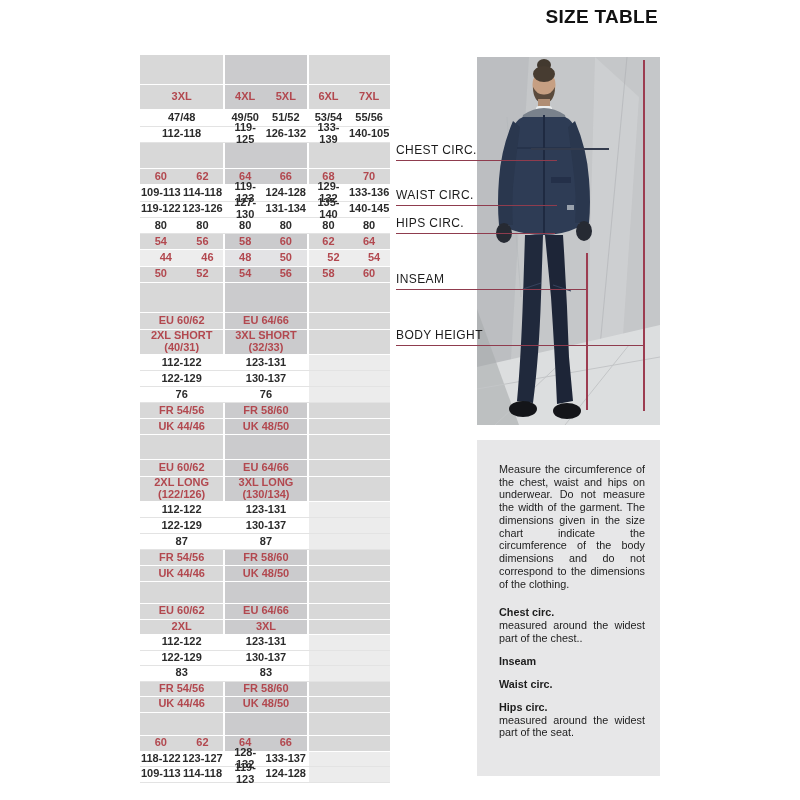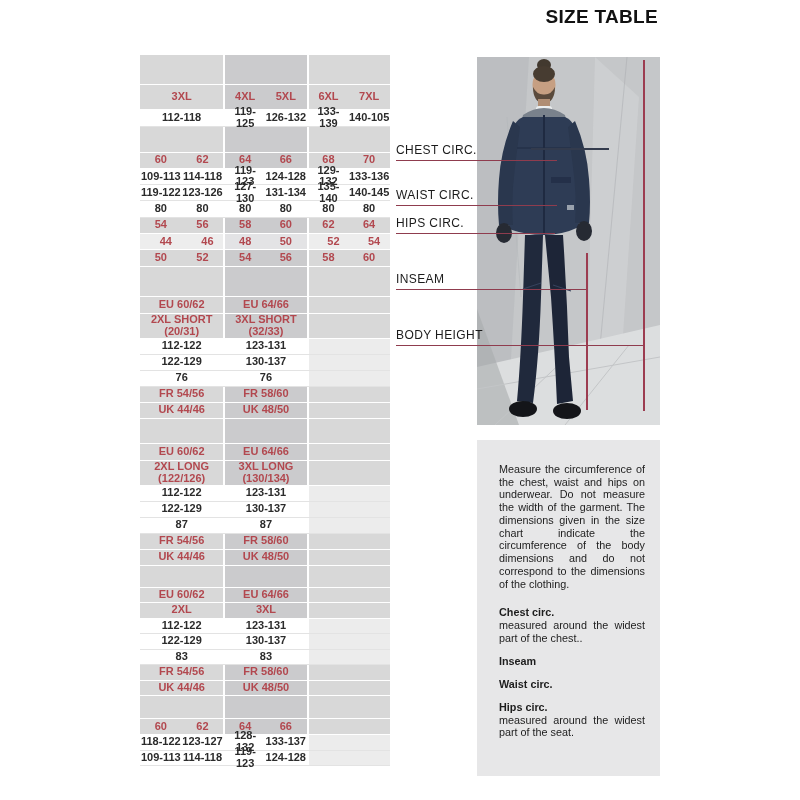--- a/index.html
+++ b/index.html
@@ -59,20 +59,27 @@
         <div class="cell g3 gb empty" style="width: 33.3333%;"></div>
       </div>
       <div class="trow k-head" style="height: 25px;">
         <div class="cell g1" style="width: 33.3333%;">3XL</div>
         <div class="cell g2 gb" style="width: 16.6667%;">4XL</div>
         <div class="cell g2" style="width: 16.6667%;">5XL</div>
         <div class="cell g3 gb" style="width: 16.6667%;">6XL</div>
         <div class="cell g3" style="width: 16.6667%;">7XL</div>
       </div>
       <div class="trow k-data" style="height: 16.5px;">
+        <div class="cell g1" style="width: 33.3333%;">47/48</div>
+        <div class="cell g2 gb" style="width: 16.6667%;">49/50</div>
+        <div class="cell g2" style="width: 16.6667%;">51/52</div>
+        <div class="cell g3 gb" style="width: 16.6667%;">53/54</div>
+        <div class="cell g3" style="width: 16.6667%;">55/56</div>
+      </div>
+      <div class="trow k-data" style="height: 16.5px;">
         <div class="cell g1" style="width: 33.3333%;">112-118</div>
         <div class="cell g2 gb" style="width: 16.6667%;">119-125</div>
         <div class="cell g2" style="width: 16.6667%;">126-132</div>
         <div class="cell g3 gb" style="width: 16.6667%;">133-139</div>
         <div class="cell g3" style="width: 16.6667%;">140-105</div>
       </div>
       <div class="trow k-gap" style="height: 26px;">
         <div class="cell g1 empty" style="width: 33.3333%;"></div>
         <div class="cell g2 gb empty" style="width: 33.3333%;"></div>
         <div class="cell g3 gb empty" style="width: 33.3333%;"></div>
@@ -138,21 +145,21 @@
         <div class="cell g2 gb empty" style="width: 33.3333%;"></div>
         <div class="cell g3 gb empty" style="width: 33.3333%;"></div>
       </div>
       <div class="trow k-head" style="height: 17px;">
         <div class="cell g1" style="width: 33.3333%;">EU 60/62</div>
         <div class="cell g2 gb" style="width: 33.3333%;">EU 64/66</div>
         <div class="cell g3 gb empty" style="width: 33.3333%;"></div>
       </div>
       <div class="trow k-head" style="height: 25px;">
         <div class="cell g1" style="width: 33.3333%;">2XL SHORT
-(20/31)</div>
+(40/31)</div>
         <div class="cell g2 gb" style="width: 33.3333%;">3XL SHORT
 (32/33)</div>
         <div class="cell g3 gb empty" style="width: 33.3333%;"></div>
       </div>
       <div class="trow k-data" style="height: 16px;">
         <div class="cell g1" style="width: 33.3333%;">112-122</div>
         <div class="cell g2 gb" style="width: 33.3333%;">123-131</div>
         <div class="cell g3 gb empty" style="width: 33.3333%;"></div>
       </div>
       <div class="trow k-data" style="height: 16px;">

